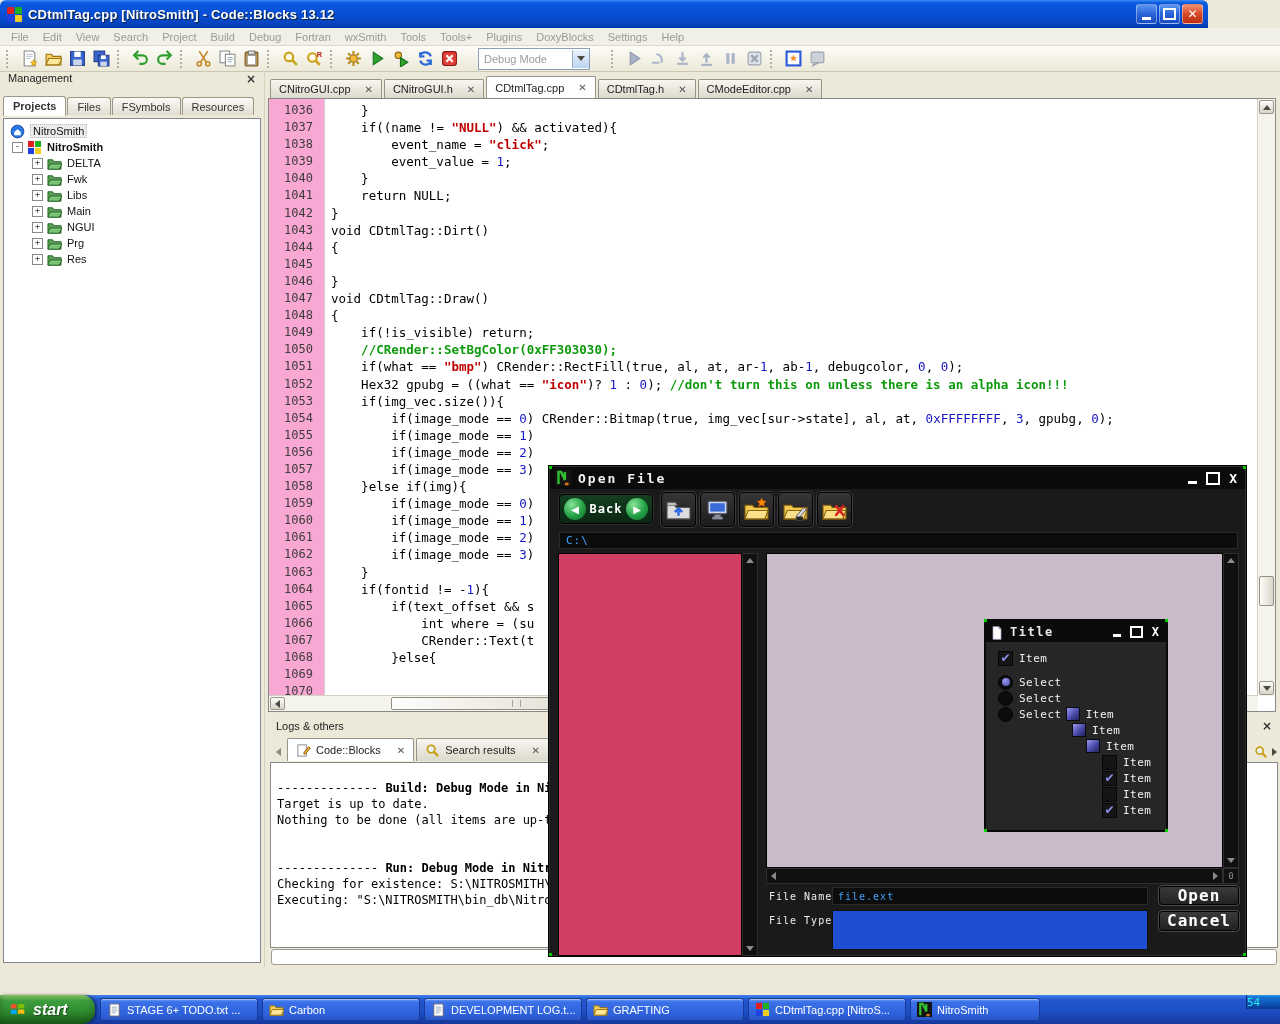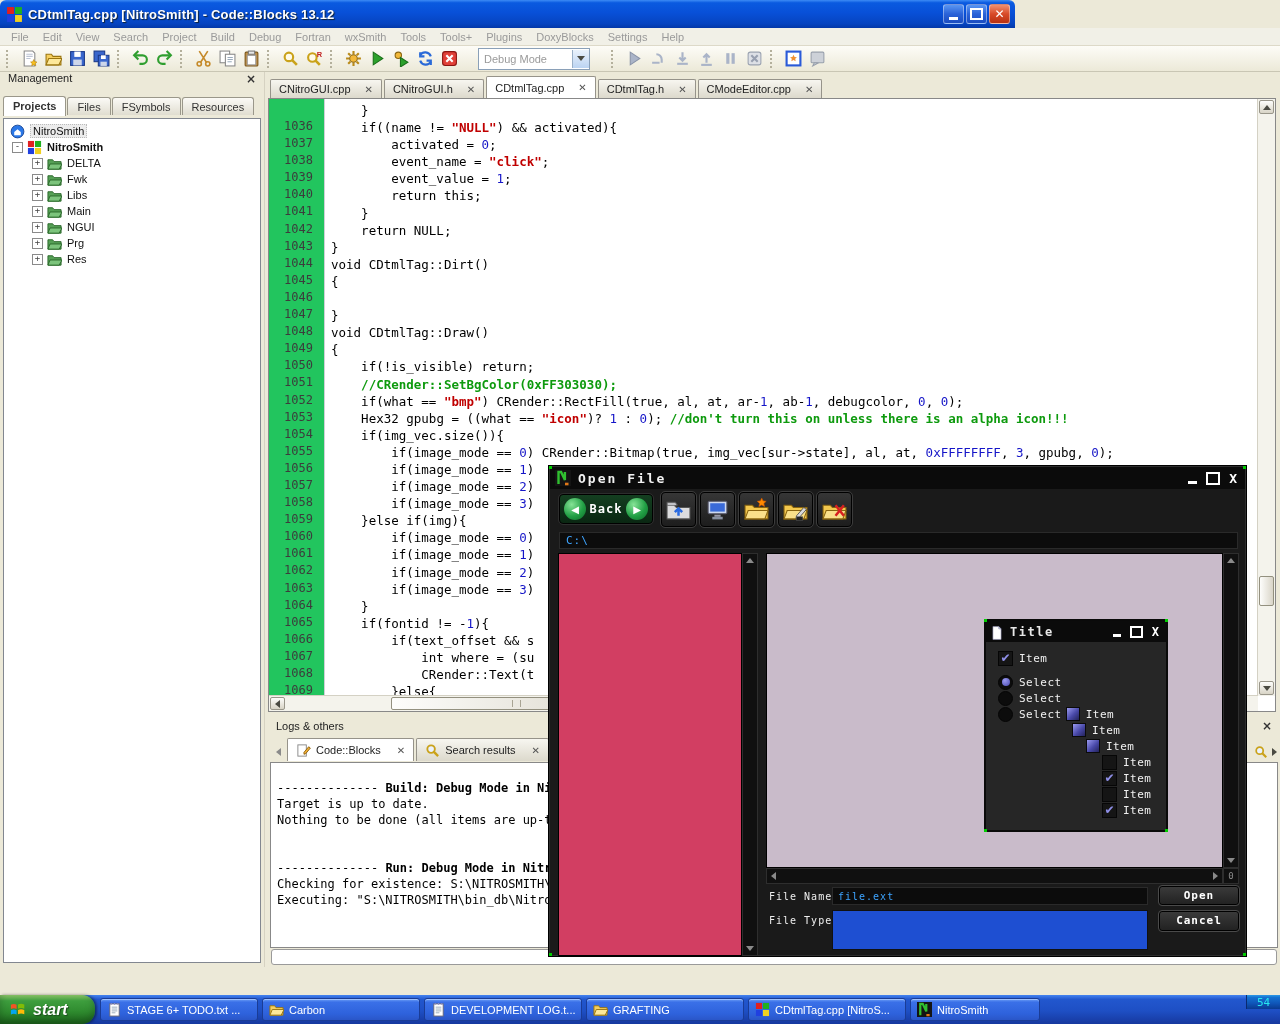--- a/index.html
+++ b/index.html
@@ -1,19 +1,19 @@
 <!DOCTYPE html>
 <html><head>
 <meta charset="utf-8">
 <style>
   html,body{margin:0;padding:0;background:#555}
   #screen{position:relative;width:1280px;height:1024px;background:#ECE9D8;overflow:hidden;
           font-family:"Liberation Sans",sans-serif;-webkit-font-smoothing:none}
   
-  #titlebar{position:absolute;left:0;top:0;width:1015px;height:28px;
+  #titlebar{position:absolute;left:0;top:0;width:1208px;height:28px;
     background:linear-gradient(180deg,#3d8bf5 0%,#0a5ae0 10%,#0850d8 45%,#0644c0 85%,#0438a8 100%);
     display:flex;align-items:center;color:#fff;border-radius:6px 6px 0 0}
   #titlebar .app-ico{width:17px;height:17px;margin:0 5px 0 6px}
   #win-title{font-size:13px;font-weight:bold;text-shadow:1px 1px 1px #123;letter-spacing:.2px}
   #cap-btns{margin-left:auto;display:flex;gap:2px;padding-right:5px}
   .cap{width:21px;height:20px;border-radius:3px;border:1px solid #fff6;display:flex;align-items:center;justify-content:center;
        background:linear-gradient(180deg,#5a96f2,#2a62d8 50%,#1a4cc0);box-sizing:border-box}
   .cap.close{background:linear-gradient(180deg,#f09070,#d84a28 50%,#b83010)}
   .cap .bar{width:9px;height:3px;background:#fff;margin-top:9px}
   .cap .sq{width:9px;height:8px;border:2px solid #fff}
@@ -57,21 +57,21 @@
   .trow.sel .tlabel{background:#ececec;border:1px dotted #bbb;padding:0 2px}
   .tlabel.bold{font-weight:bold}
   
   #edtabs{position:absolute;left:268px;top:76px;right:0;height:22px;display:flex;align-items:flex-end;padding-left:2px}
   .etab{height:19px;display:flex;align-items:center;padding:0 8px;font-size:11px;color:#222;
     border:1px solid #96938a;border-bottom:none;background:linear-gradient(#f7f6f0,#dcd9cc);
     border-radius:2px 2px 0 0;margin-right:2px;box-sizing:border-box}
   .etab.active{height:22px;background:#fff;font-weight:normal}
   .etab .x{margin-left:14px;color:#555;font-size:10px;font-family:"DejaVu Sans",sans-serif}
   #editor{position:absolute;left:268px;top:98px;width:1008px;height:614px;background:#fff;border:1px solid #888;box-sizing:border-box}
-  #gutter{position:absolute;left:0;top:0;width:55px;bottom:15px;background:#22c55e;border-right:1px solid #cfcfd8;padding-top:20px;overflow:hidden}
+  #gutter{position:absolute;left:0;top:0;width:55px;bottom:15px;background:#f9a8d4;border-right:1px solid #cfcfd8;padding-top:4px;overflow:hidden}
   .ln{height:17.1px;line-height:17.1px;text-align:right;padding-right:11px;font:12px "DejaVu Sans Mono",monospace;color:#3c3c3c}
   #code{position:absolute;left:56px;top:0;right:17px;bottom:15px;overflow:hidden;padding-top:4px}
   .ct{height:17.1px;line-height:17.1px;white-space:pre;font:12.5px "DejaVu Sans Mono",monospace;color:#000;padding-left:6px}
   .ct .k{font-weight:normal}
   .ct .str{color:#c00000;font-weight:bold}
   .ct .num{color:#1515c8}
   .ct .com{color:#0e9a0e;font-weight:bold}
   
   .sb-v{position:absolute;right:0;top:0;width:17px;bottom:15px;background:#F4F3EC;border-left:1px solid #d4d1c4}
   .sb-h{position:absolute;left:0;bottom:0;height:15px;right:17px;background:#F4F3EC;border-top:1px solid #d4d1c4}
@@ -112,21 +112,21 @@
     box-shadow:inset 0 -4px 8px rgba(0,0,0,.25),2px 0 3px rgba(0,0,0,.45)}
   #start svg{width:19px;height:19px}
   .task{position:absolute;top:3px;height:23px;border-radius:3px;border:1px solid #1A3C96;
     background:linear-gradient(180deg,#6FA0F6 0%,#3A70E8 15%,#2E62DC 70%,#2A56C8 100%);
     display:flex;align-items:center;gap:5px;padding:0 6px;box-sizing:border-box;
     color:#fff;font-size:11px;white-space:nowrap;overflow:hidden;box-shadow:inset 0 1px 0 #9cc0ff}
   .task .tic{width:15px;height:15px;flex:none}
   .task .tic svg{width:15px;height:15px}
   #tray{position:absolute;right:0;top:0;width:33px;height:14px;border-left:1px solid #0a2a70;
     background:linear-gradient(180deg,#2a9ae8 0%,#1470d0 18%,#0F55B8 60%,#0A3A90 100%);
-    display:flex;align-items:center;justify-content:center;
+    display:flex;align-items:center;justify-content:flex-start;
     font:11px "DejaVu Sans Mono",monospace}
   
   #dialog{position:absolute;left:548px;top:465px;width:699px;height:492px;background:#1a1a1a;
     border:1px solid #000;box-shadow:inset 0 0 0 1px #2e2e2e;z-index:40;box-sizing:border-box;
     font-family:"DejaVu Sans Mono",monospace;color:#e8e8e8}
   .cornerdot{position:absolute;width:3px;height:3px;background:#00cc00;z-index:5}
   #dlg-title{position:absolute;left:1px;top:1px;right:1px;height:22px;background:#0b0b0b;display:flex;align-items:center;padding:0 5px}
   #dlg-title .nico{width:16px;height:16px;margin-right:7px}
   #dlg-title .nico svg{width:16px;height:16px}
   #dlg-title-text{font-size:13px;font-weight:bold;letter-spacing:2px;color:#f2f2f2}
@@ -152,21 +152,21 @@
   .dsb .a{position:absolute;left:0;right:0;display:flex;justify-content:center}
   #right-panel{position:absolute;left:217px;top:87px;width:457px;height:315px;border:1px solid #000;box-sizing:border-box}
   #corner0{position:absolute;left:674px;top:402px;width:16px;height:16px;background:#101010;border:1px solid #2e2e2e;
     box-sizing:border-box;color:#8a8a8a;font-size:9px;display:flex;align-items:center;justify-content:center}
   .dlg-label{position:absolute;font-size:10px;letter-spacing:1px;color:#eee}
   #dlg-fname{position:absolute;left:283px;top:421px;width:316px;height:18px;background:#0c0c0c;border:1px solid #2a2a2a;
     box-sizing:border-box;display:flex;align-items:center;padding-left:5px;font-size:10px;letter-spacing:1px}
   #dlg-ftype{position:absolute;left:283px;top:444px;width:316px;height:40px;border:1px solid #111;box-sizing:border-box}
   .dlg-pushbtn{position:absolute;left:610px;width:80px;border-radius:3px;color:#fff;
     background:linear-gradient(180deg,#3a3a3a,#222);border:1px solid #000;outline:1px solid #4a4a4a;
-    font-size:11px;font-weight:bold;letter-spacing:1px;text-align:center;box-sizing:border-box}
+    font-size:16px;font-weight:bold;letter-spacing:1px;text-align:center;box-sizing:border-box}
   
   #miniwin{position:absolute;left:435px;top:153px;width:184px;height:213px;background:#262626;border:2px solid #0a0a0a;box-sizing:border-box}
   #mini-title{height:21px;background:#0b0b0b;display:flex;align-items:center;padding:0 4px}
   #mini-title .dico{width:14px;height:14px;margin-right:6px}
   #mini-title .dico svg{width:14px;height:14px}
   #mini-title-text{font-size:12px;font-weight:bold;letter-spacing:1.5px}
   #mini-body{padding-top:8px}
   .mw-row{height:16px;display:flex;align-items:center;box-sizing:border-box}
   .mw-gap{height:8px}
   .mw-check{width:13px;height:13px;background:#151515;border:1px solid #060606;flex:none;
@@ -598,24 +598,22 @@
         <div class="ln">1065</div>
         <div class="ln">1066</div>
         <div class="ln">1067</div>
         <div class="ln">1068</div>
         <div class="ln">1069</div>
         <div class="ln">1070</div>
       </div>
     <div id="code">
         <div class="ct"><span>    }</span></div>
         <div class="ct"><span>    </span><span class="k">if</span><span>((name != </span><span class="str">"NULL"</span><span>) &amp;&amp; activated){</span></div>
-        <div class="ct"><span>        activated = </span><span class="num">0</span><span>;</span></div>
         <div class="ct"><span>        event_name = </span><span class="str">"click"</span><span>;</span></div>
         <div class="ct"><span>        event_value = </span><span class="num">1</span><span>;</span></div>
-        <div class="ct"><span>        </span><span class="k">return this</span><span>;</span></div>
         <div class="ct"><span>    }</span></div>
         <div class="ct"><span>    </span><span class="k">return</span><span> NULL;</span></div>
         <div class="ct"><span>}</span></div>
         <div class="ct"><span class="k">void</span><span> CDtmlTag::Dirt()</span></div>
         <div class="ct"><span>{</span></div>
         <div class="ct"><span></span></div>
         <div class="ct"><span>}</span></div>
         <div class="ct"><span class="k">void</span><span> CDtmlTag::Draw()</span></div>
         <div class="ct"><span>{</span></div>
         <div class="ct"><span>    </span><span class="k">if</span><span>(!is_visible) </span><span class="k">return</span><span>;</span></div>

